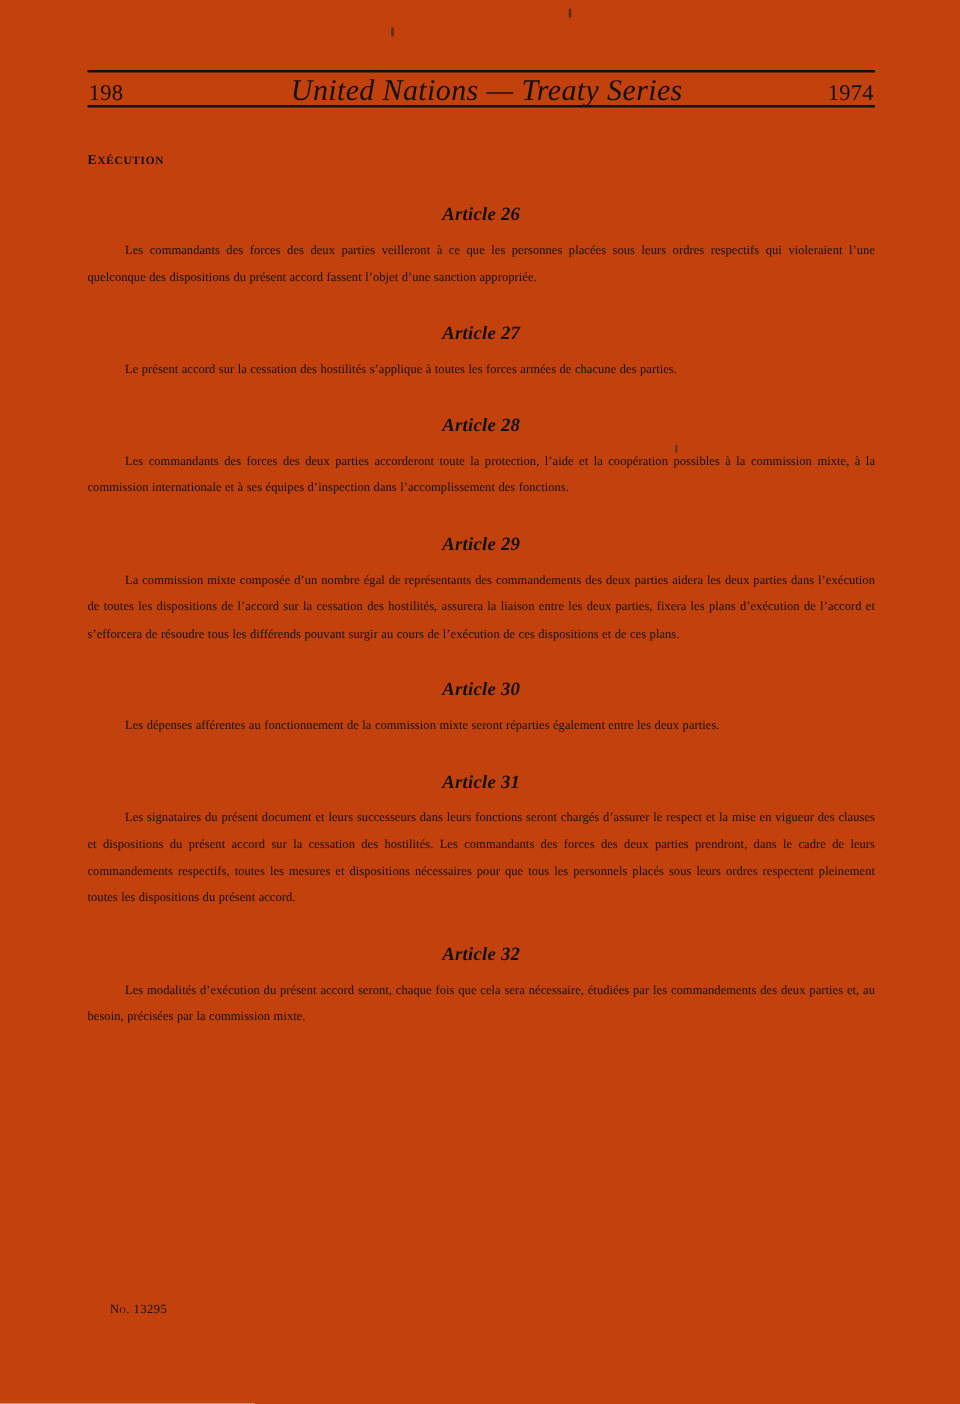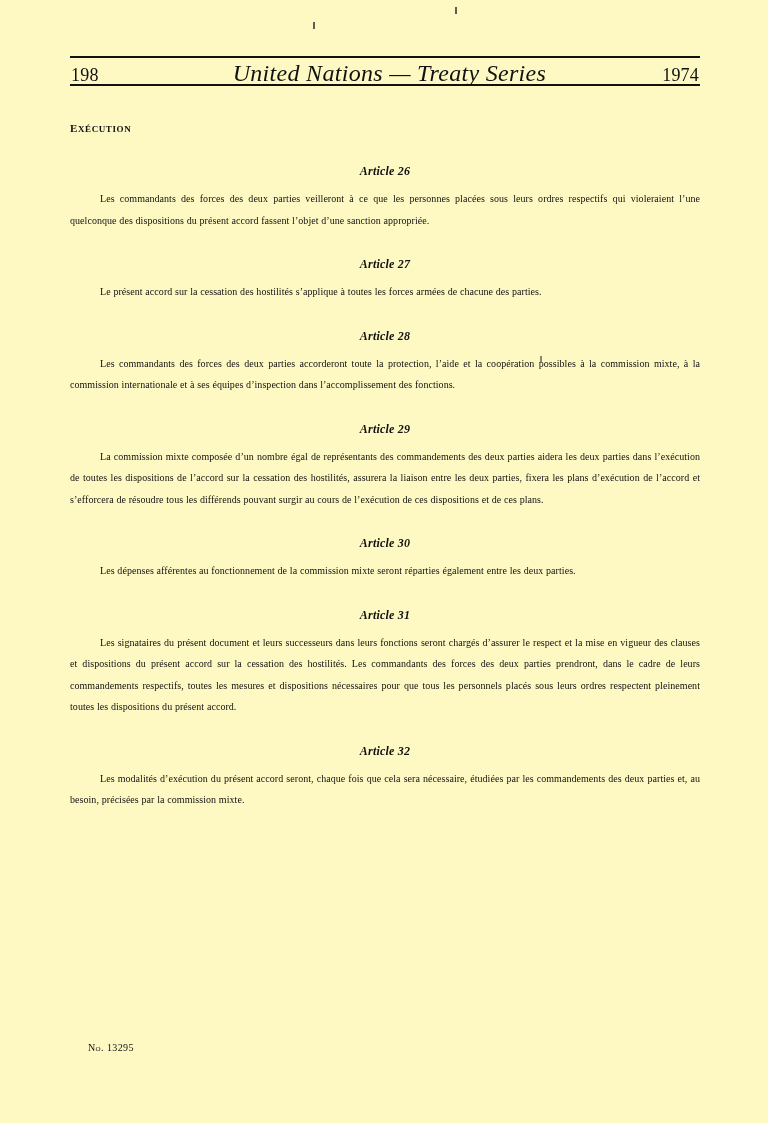--- a/index.html
+++ b/index.html
@@ -15,21 +15,21 @@
     font-family: "Liberation Serif", "DejaVu Serif", serif;
     color: #111111;
     overflow: hidden;
   }
 
   .page {
     position: absolute;
     left: 0; top: 0;
     width: 768px;
     height: 1123px;
-    background: #fef9c3;
+    background: #c2410c;
   }
 
   
   .running-head {
     position: absolute;
     left: 70px;
     top: 56px;
     width: 630px;
   }
   .rule-top, .rule-bottom {
@@ -85,21 +85,21 @@
     font-variant: small-caps;
     text-transform: lowercase;
     letter-spacing: 0.6px;
     margin: 0 0 28px 0;
   }
   .section-title::first-letter { font-size: 15.5px; }
 
   .article-head {
     text-align: center;
     font-style: italic;
-    font-size: 12px;
+    font-size: 15px;
     margin: 0 0 9px 0;
     letter-spacing: 0.2px;
   }
 
   p.para {
     margin: 0 0 26px 0;
     text-align: justify;
     text-indent: 30px;
     font-size: 10px;
     line-height: 21.5px;

